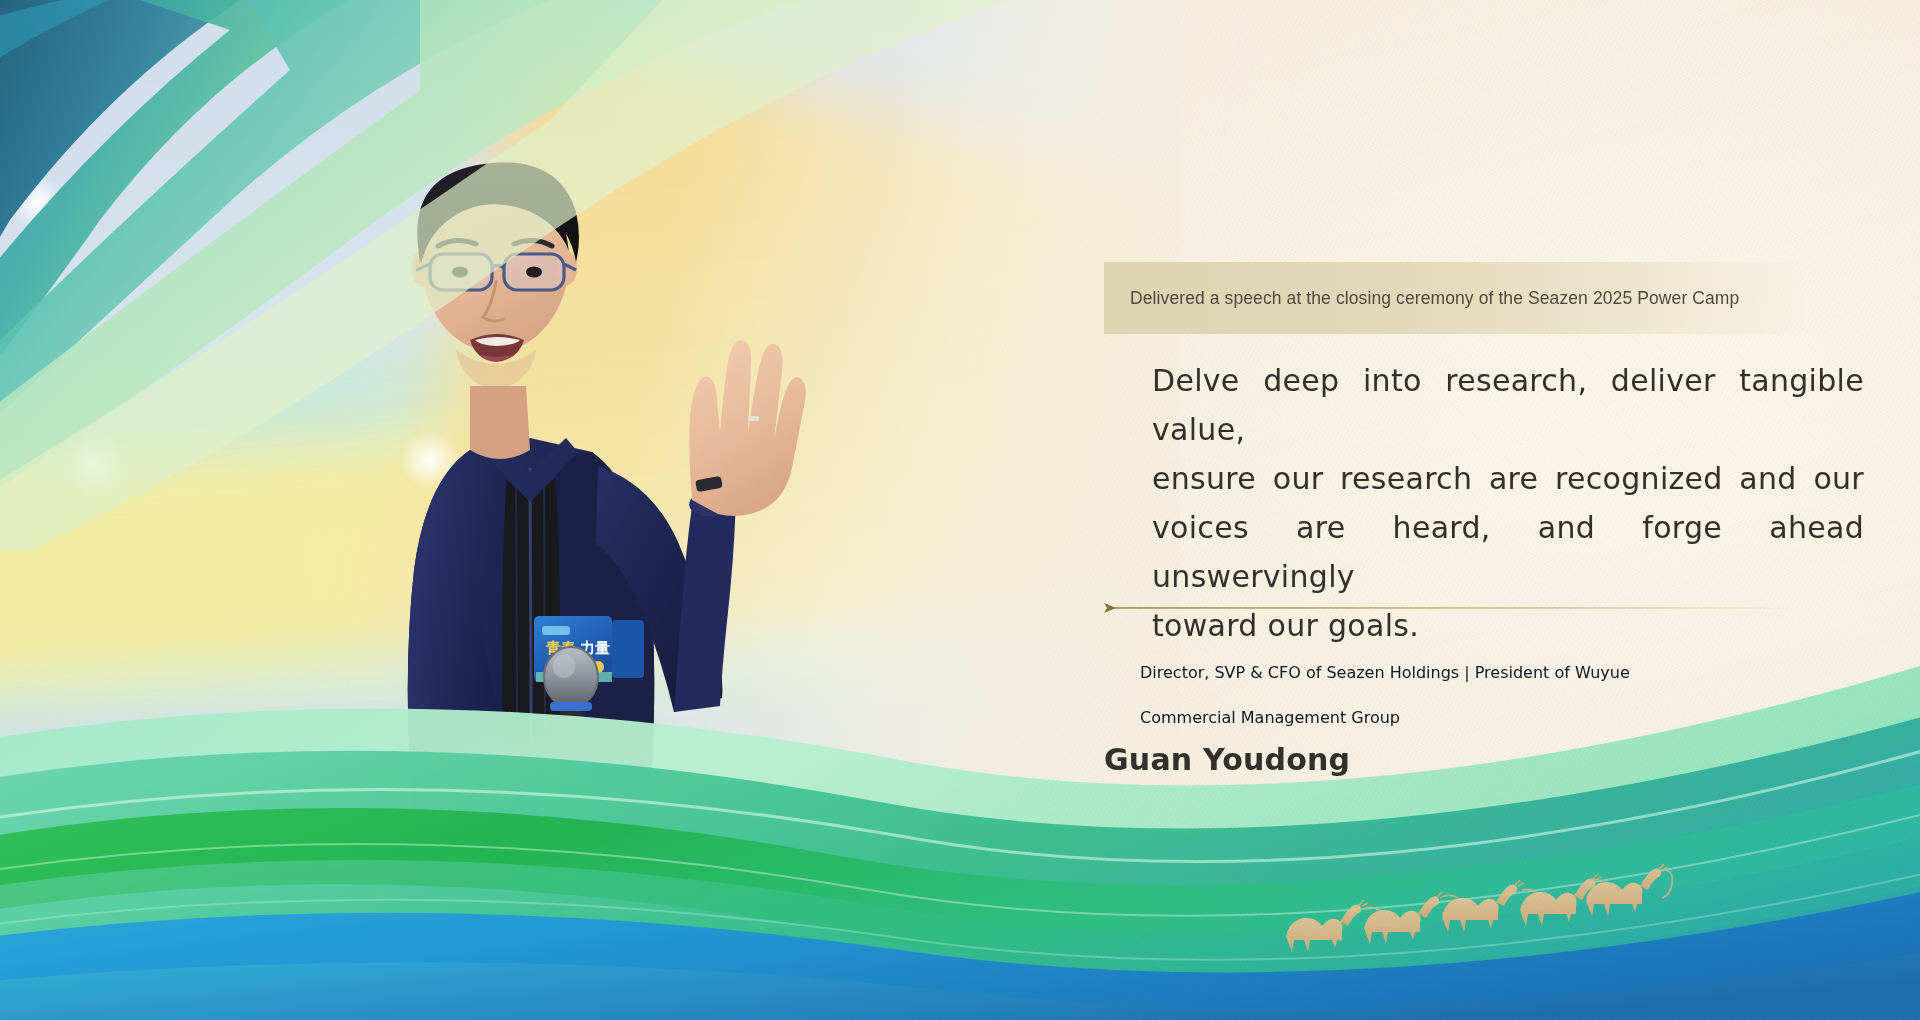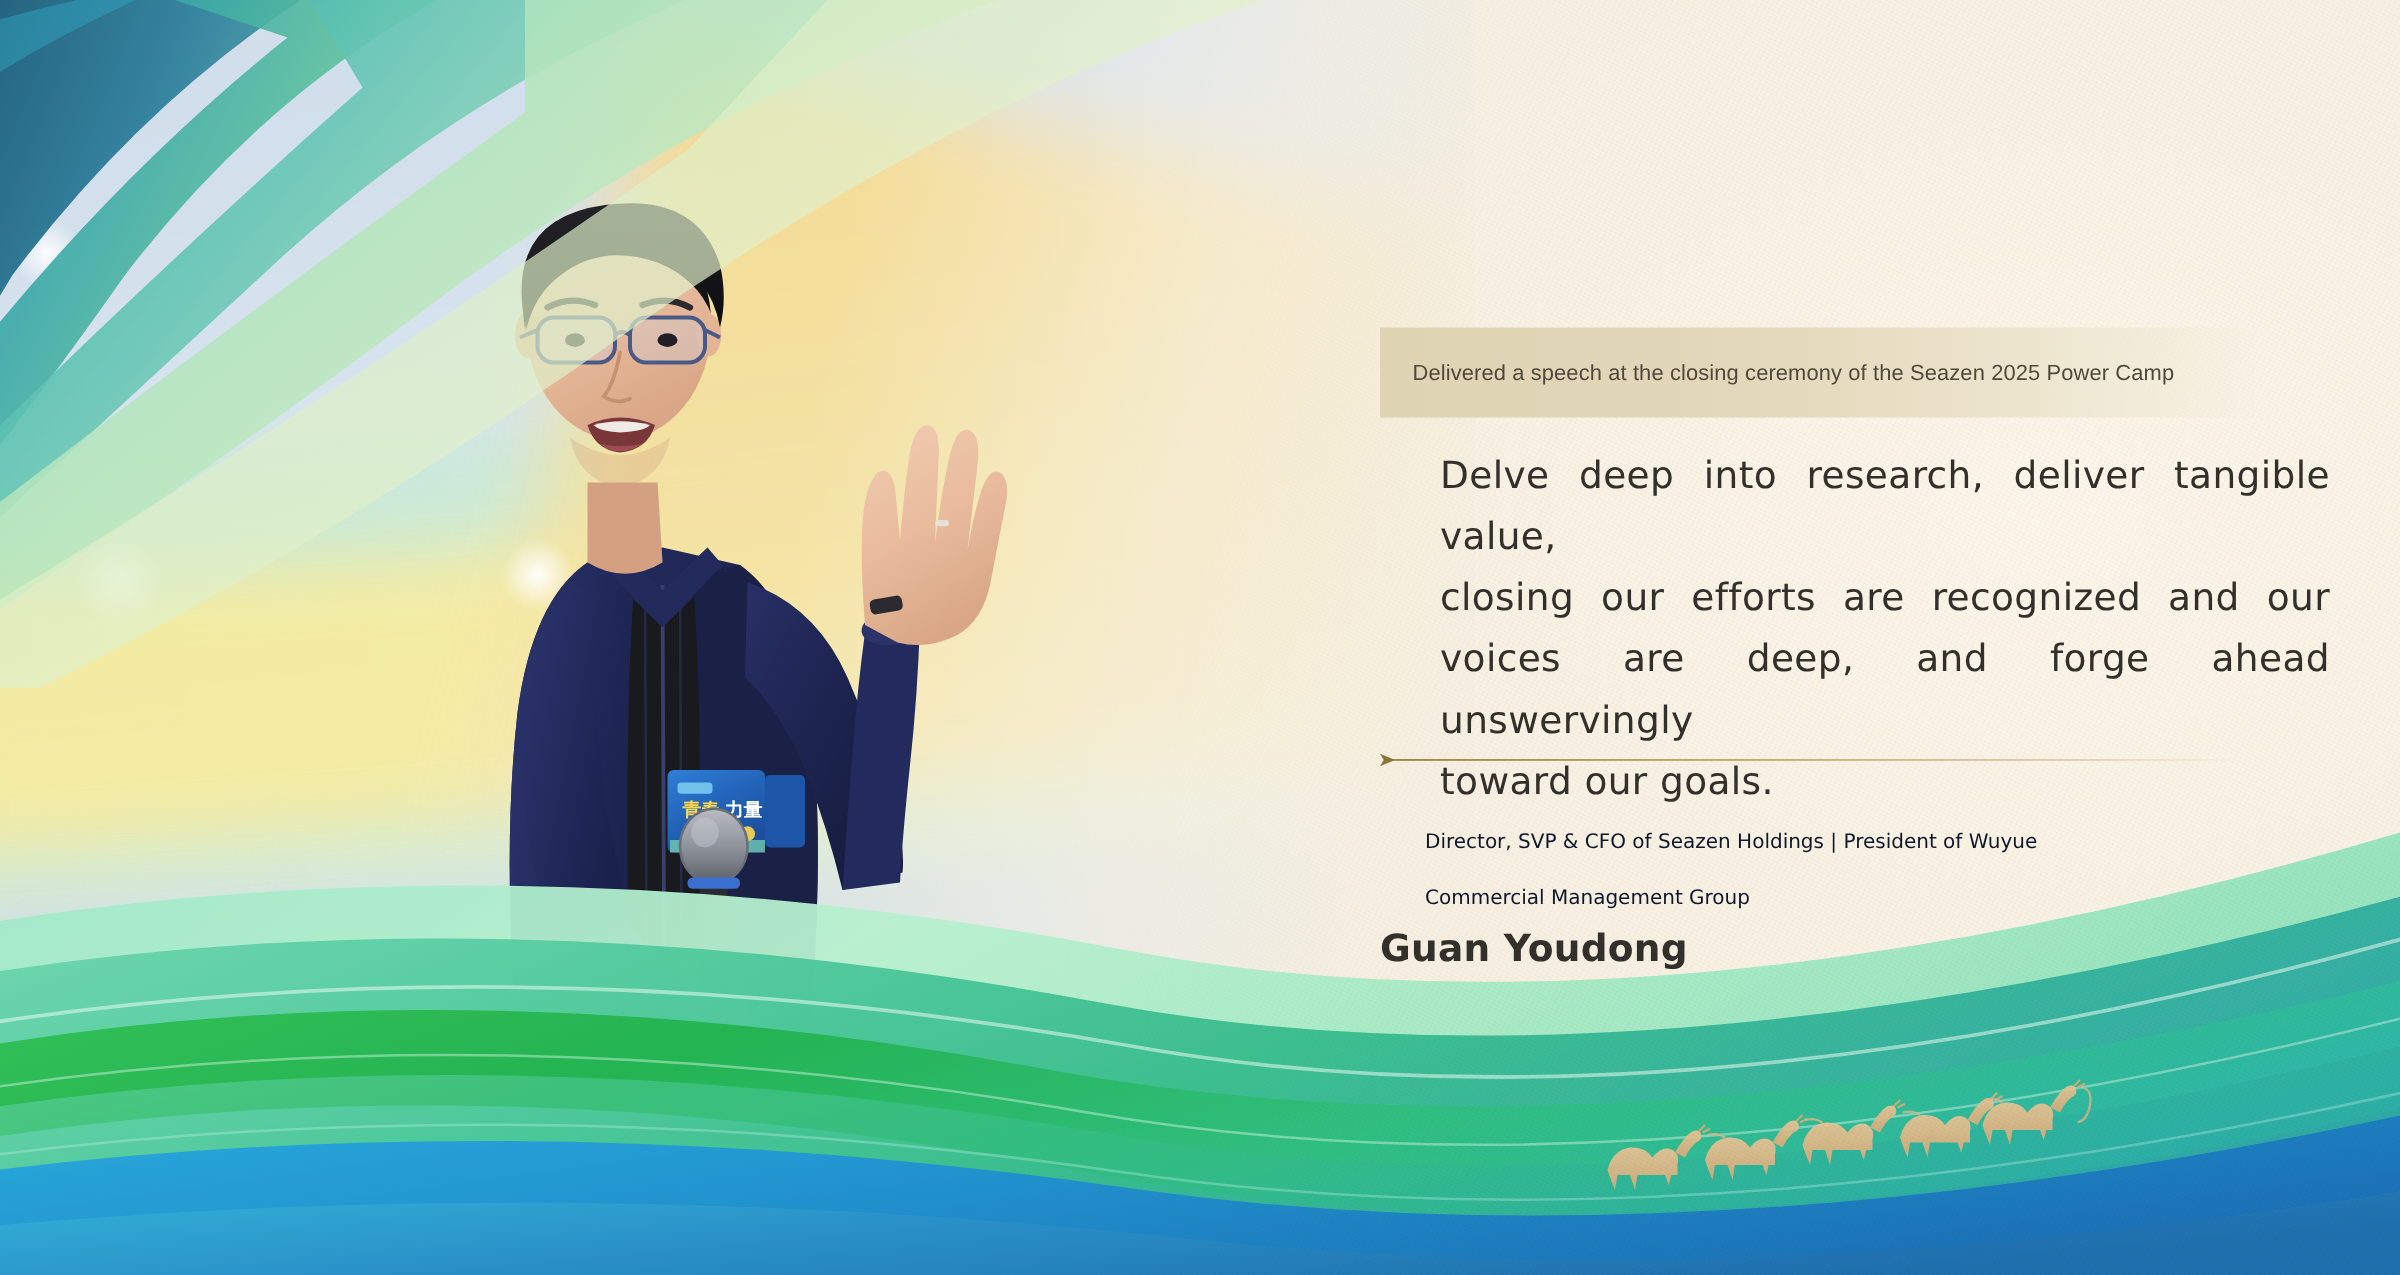--- a/index.html
+++ b/index.html
@@ -466,22 +466,22 @@
               mask-image:linear-gradient(100deg, rgba(0,0,0,0) 45%, rgba(0,0,0,1) 62%);"></div>
 
   <div class="content">
 
     <div class="caption-bar">
       <div class="caption-text">Delivered a speech at the closing ceremony of the Seazen 2025 Power Camp</div>
     </div>
 
     <div class="quote">
       <span class="qline">Delve deep into research, deliver tangible value,</span>
-      <span class="qline">closing our efforts are recognized and our</span>
-      <span class="qline">voices are deep, and forge ahead unswervingly</span>
+      <span class="qline">ensure our research are recognized and our</span>
+      <span class="qline">voices are heard, and forge ahead unswervingly</span>
       <span class="qline-last">toward our goals.</span>
     </div>
 
     <svg class="divider" viewBox="0 0 690 10" preserveAspectRatio="none">
       <defs>
         <linearGradient id="dg" x1="0" y1="0" x2="1" y2="0">
           <stop offset="0%" stop-color="#9d8546"></stop>
           <stop offset="45%" stop-color="#c3ad74"></stop>
           <stop offset="80%" stop-color="#ddd0ae"></stop>
           <stop offset="100%" stop-color="rgba(221,208,174,0)"></stop>

